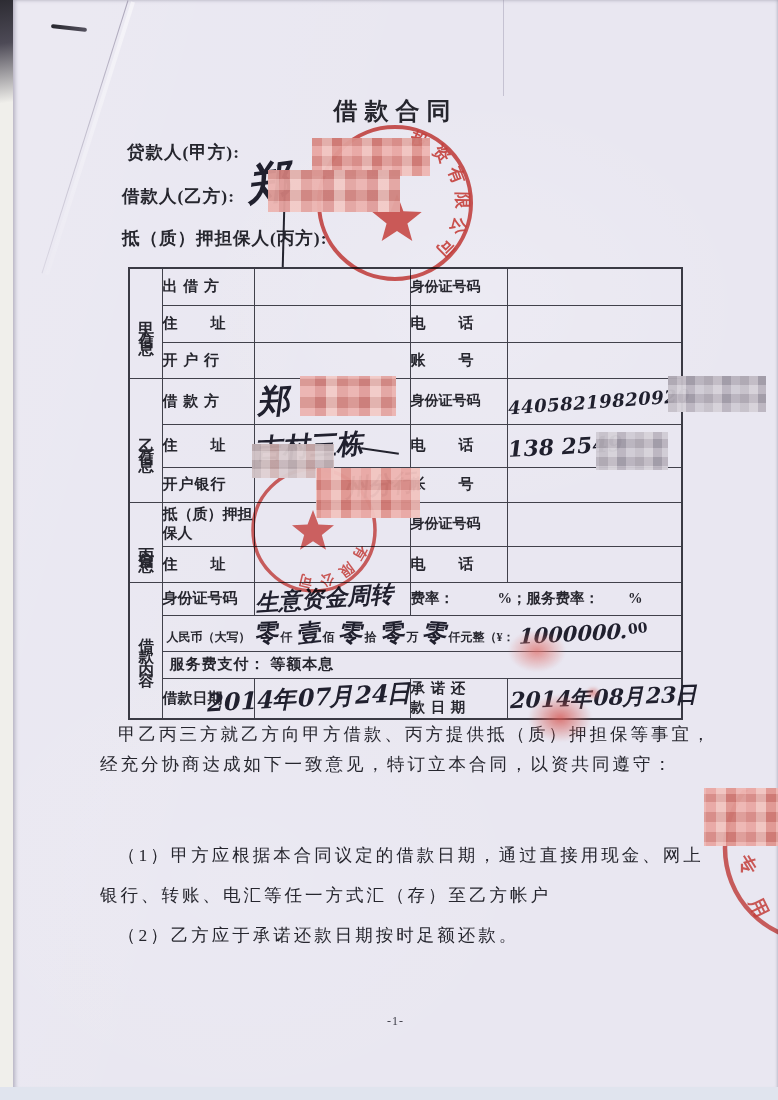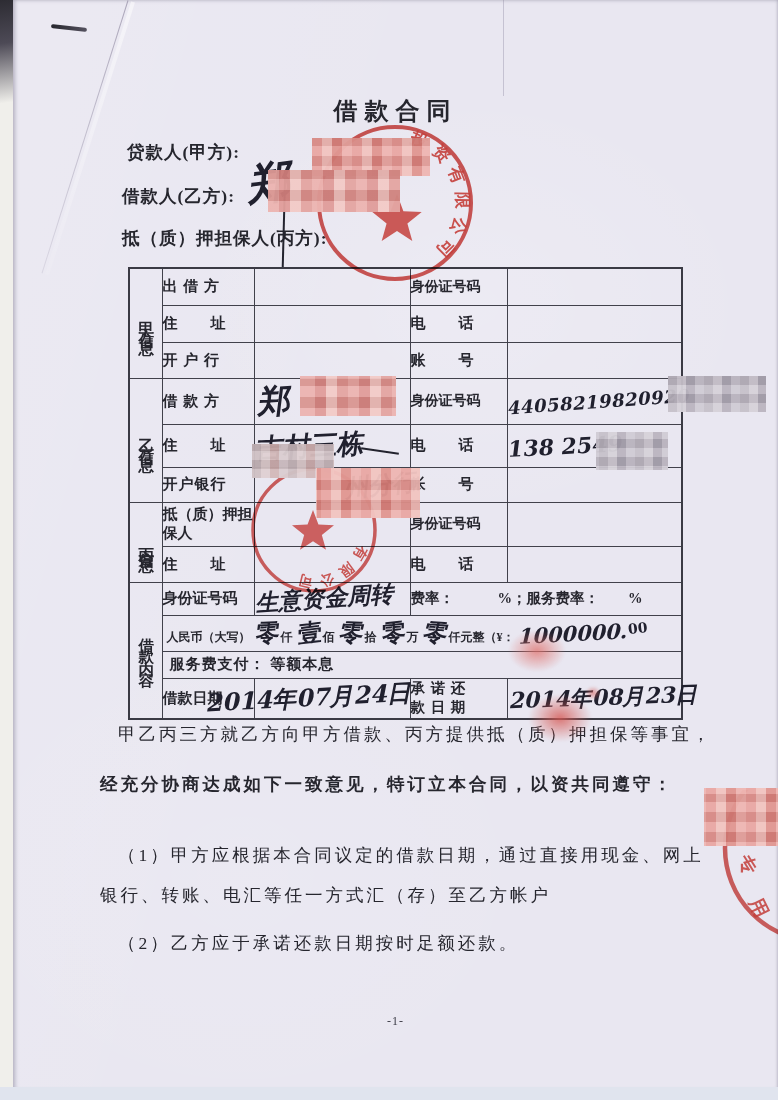--- a/index.html
+++ b/index.html
@@ -230,21 +230,21 @@
     <div class="mosaic mz-red" style="left:299px;top:138px;width:118px;height:38px;"></div>
     <div class="mosaic mz-red2" style="left:255px;top:170px;width:132px;height:42px;"></div>
     <div class="mosaic mz-red2" style="left:287px;top:376px;width:96px;height:40px;background-position:4px 3px;"></div>
     <div class="mosaic mz-grey" style="left:655px;top:376px;width:98px;height:36px;"></div>
     <div class="mosaic mz-grey" style="left:583px;top:432px;width:72px;height:38px;background-position:3px 5px;"></div>
     <div class="mosaic mz-greypink" style="left:239px;top:444px;width:82px;height:34px;"></div>
     <div class="mosaic mz-red" style="left:303px;top:468px;width:104px;height:50px;background-position:5px 2px;"></div>
     <div class="mosaic mz-red" style="left:691px;top:788px;width:74px;height:58px;background-position:2px 6px;"></div>
 
     <div class="body-line ind" style="top:722px;">甲乙丙三方就乙方向甲方借款、丙方提供抵（质）押担保等事宜，</div>
-    <div class="body-line" style="top:772px;font-weight:bold;">经充分协商达成如下一致意见，特订立本合同，以资共同遵守：</div>
+    <div class="body-line" style="top:752px;">经充分协商达成如下一致意见，特订立本合同，以资共同遵守：</div>
     <div class="body-line ind" style="top:843px;">（1）甲方应根据本合同议定的借款日期，通过直接用现金、网上</div>
     <div class="body-line" style="top:883px;">银行、转账、电汇等任一方式汇（存）至乙方帐户</div>
-    <div class="body-line ind" style="top:923px;margin-top:8px;">（2）乙方应于承诺还款日期按时足额还款。</div>
+    <div class="body-line ind" style="top:923px;">（2）乙方应于承诺还款日期按时足额还款。</div>
 
     <div class="footer">-1-</div>
   </div>
   <div class="scan-bottom"></div>
 </div>
 
 </body></html>

